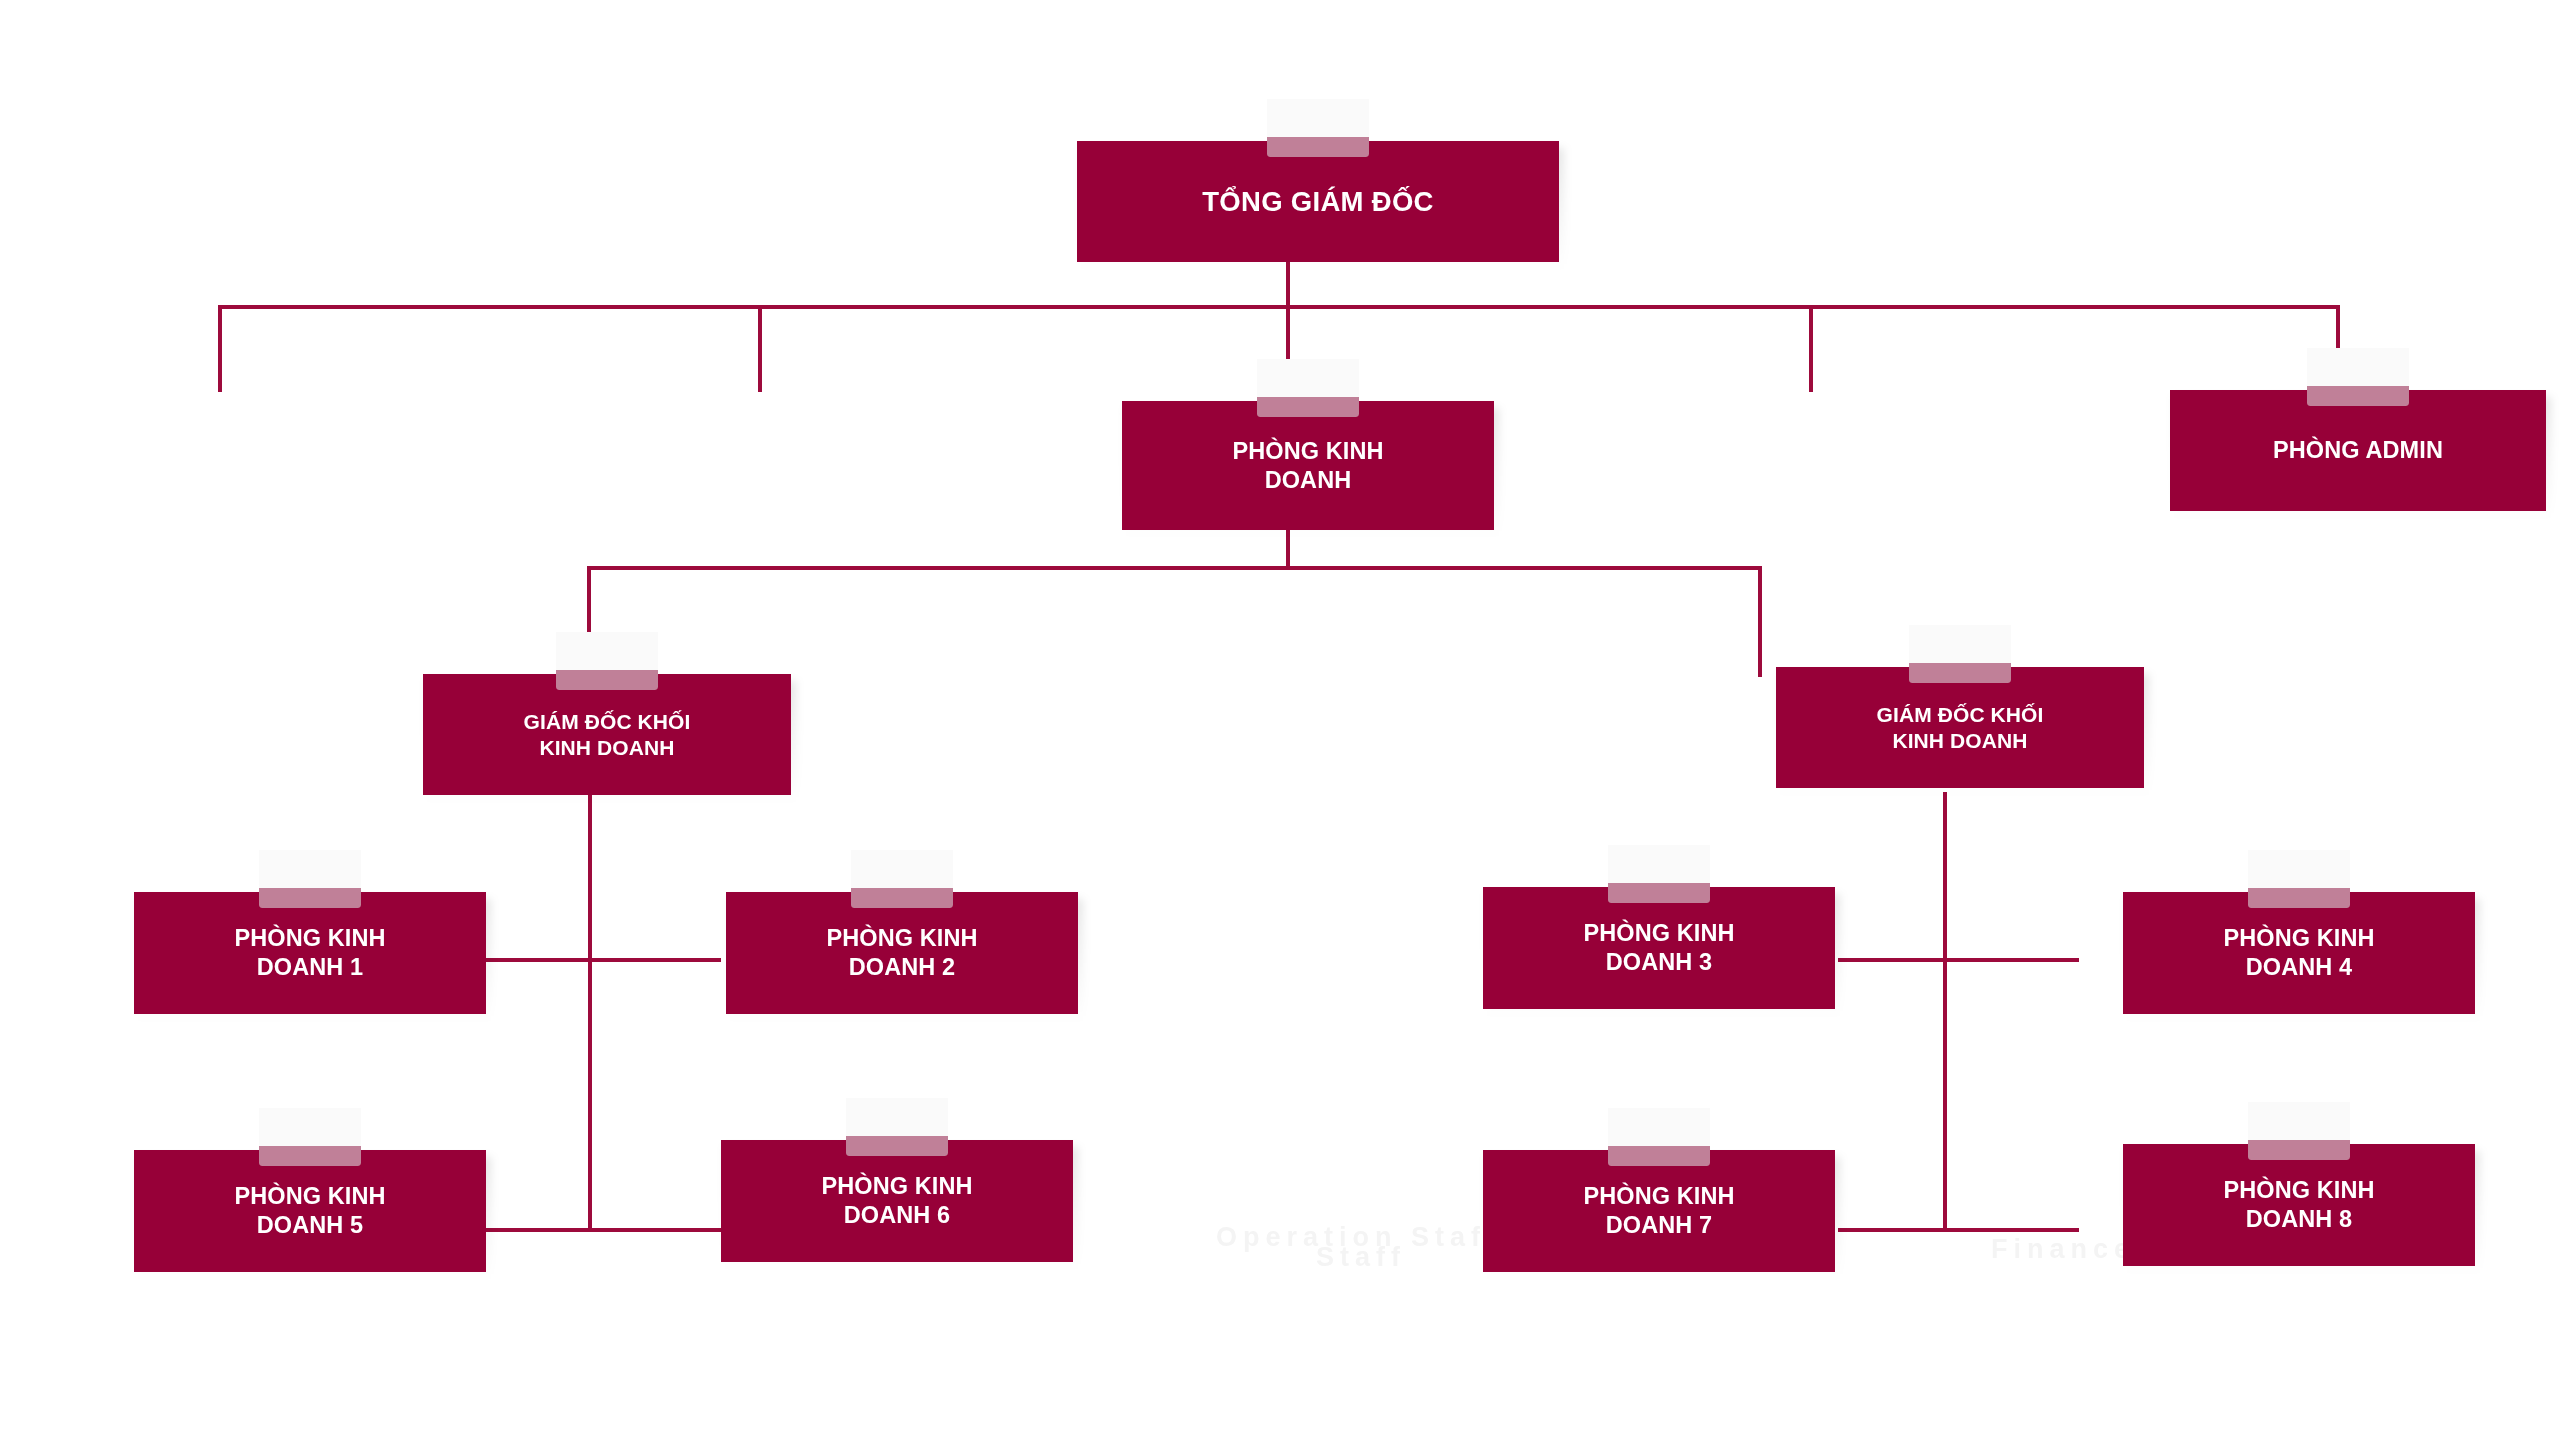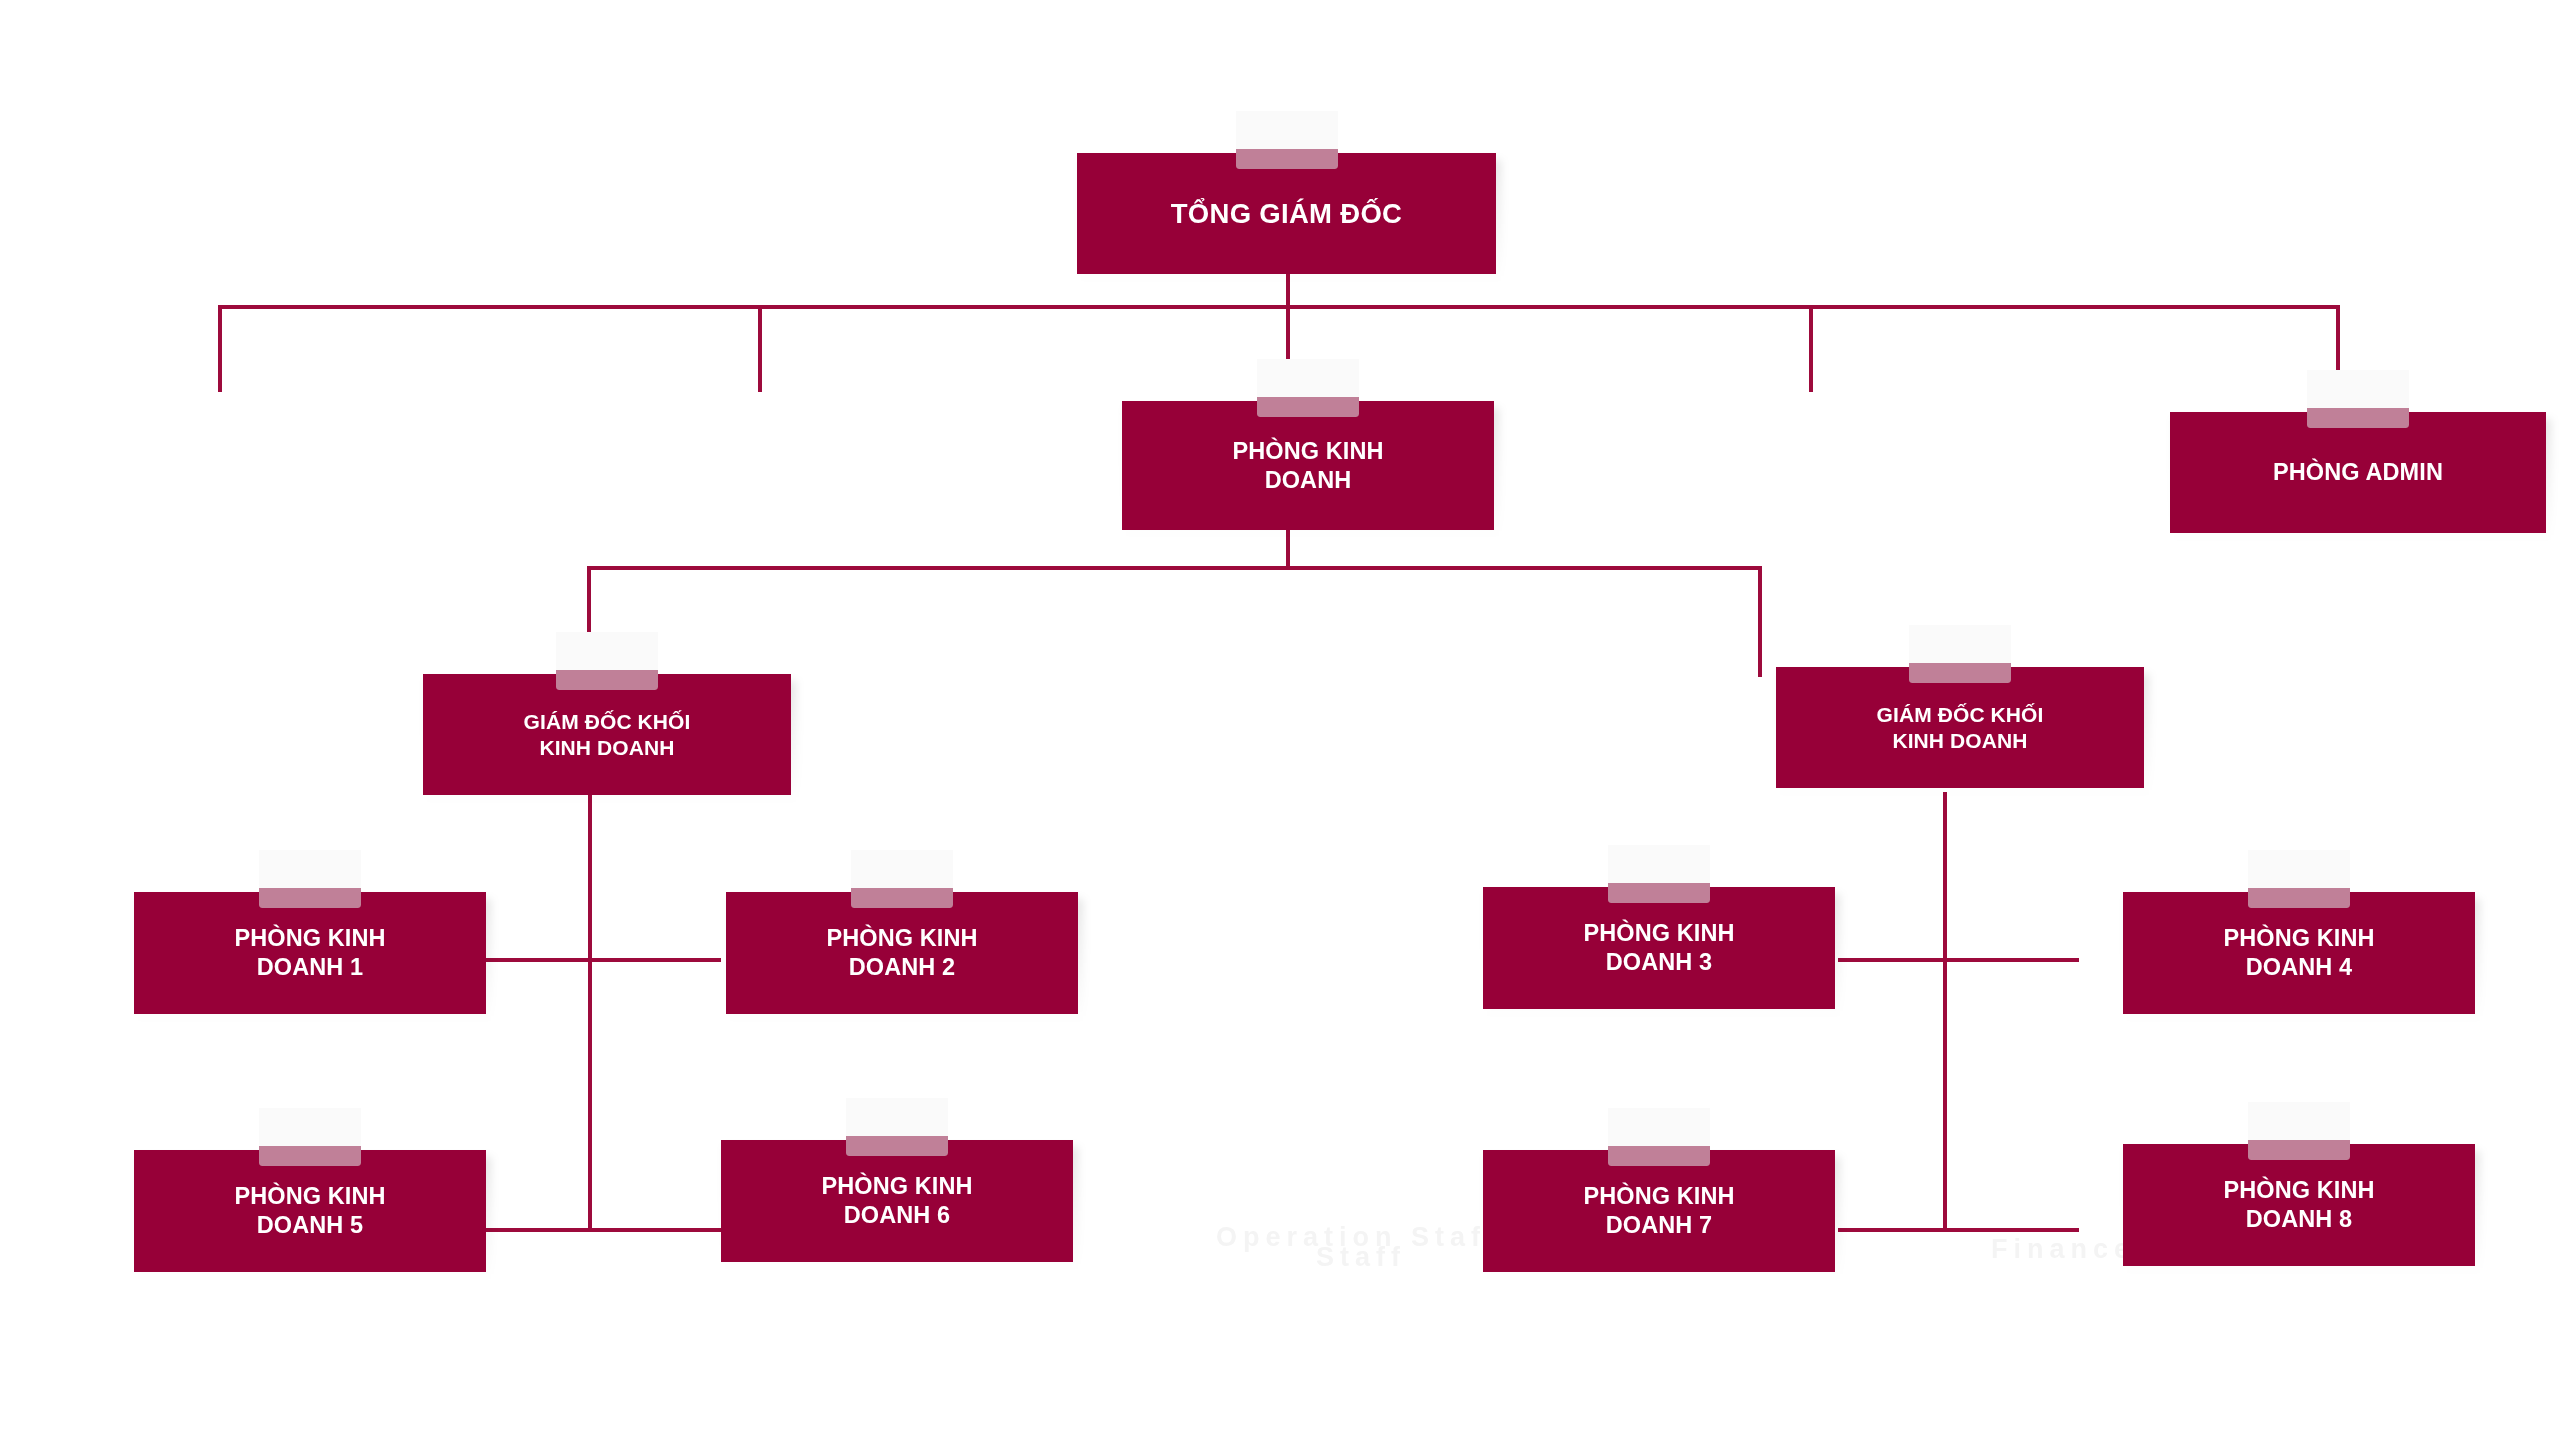--- a/index.html
+++ b/index.html
@@ -63,21 +63,21 @@
   <div class="ln v" style="left:1758px;top:566px;height:111px;"></div>
 
   <div class="ln v" style="left:588px;top:792px;height:439px;"></div>
   <div class="ln h" style="left:486px;top:958px;width:235px;"></div>
   <div class="ln h" style="left:486px;top:1228px;width:235px;"></div>
 
   <div class="ln v" style="left:1943px;top:792px;height:439px;"></div>
   <div class="ln h" style="left:1838px;top:958px;width:241px;"></div>
   <div class="ln h" style="left:1838px;top:1228px;width:241px;"></div>
 
-  <div class="node t-root" style="left:1077px;top:153px;width:419px;height:121px;">
+  <div class="node t-root" style="left:1077px;top:141px;width:482px;height:121px;">
     <div class="shadow"></div>
     <div class="tabtop"></div>
     <div class="body">
       <span class="lbl">TỔNG GIÁM ĐỐC</span>
     </div>
     <div class="tab"></div>
   </div>
 
 
 
@@ -85,21 +85,21 @@
     <div class="shadow"></div>
     <div class="tabtop"></div>
     <div class="body">
       <span class="lbl">PHÒNG KINH
 DOANH</span>
     </div>
     <div class="tab"></div>
   </div>
 
 
-  <div class="node t-dept" style="left:2170px;top:412px;width:376px;height:121px;">
+  <div class="node t-dept" style="left:2170px;top:390px;width:376px;height:121px;">
     <div class="shadow"></div>
     <div class="tabtop"></div>
     <div class="body">
       <span class="lbl">PHÒNG ADMIN</span>
     </div>
     <div class="tab"></div>
   </div>
 
   <div class="node t-lead" style="left:423px;top:674px;width:368px;height:121px;">
     <div class="shadow"></div>

